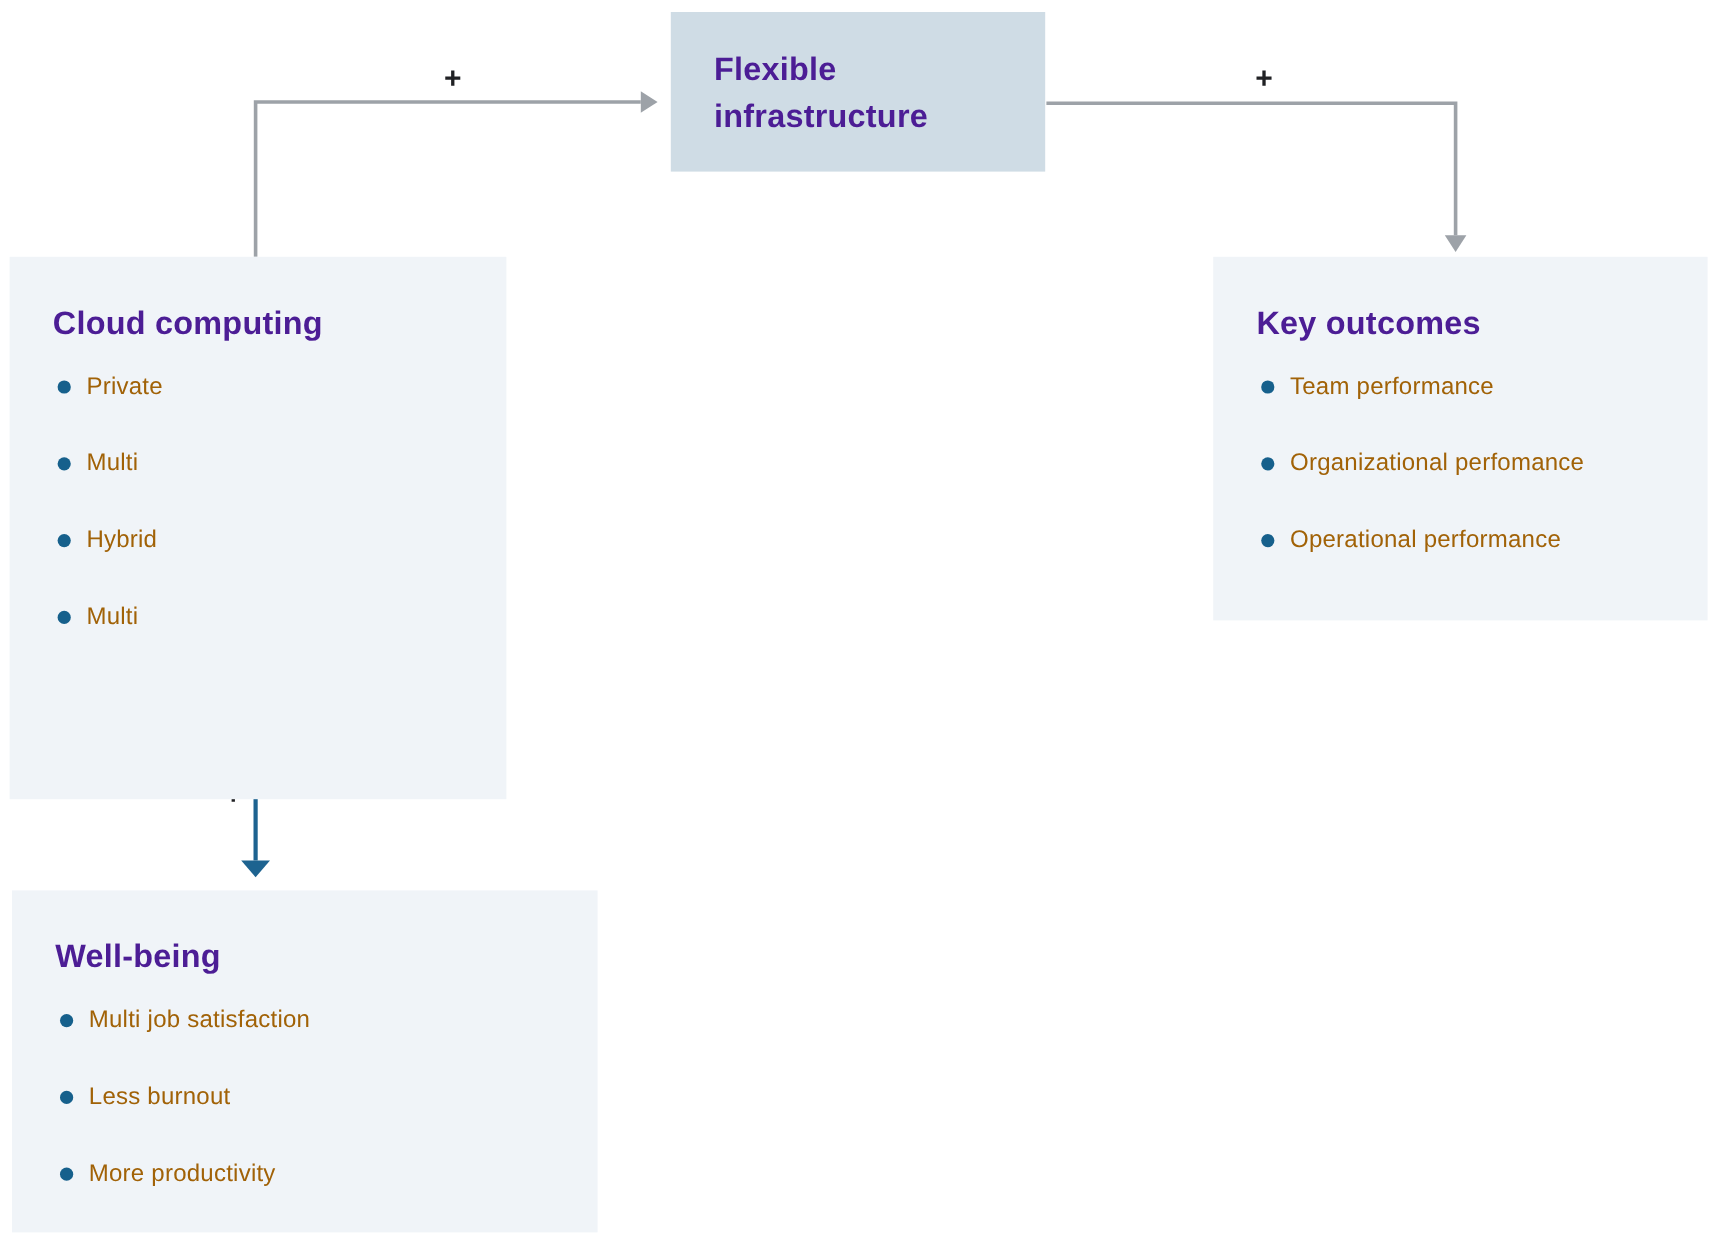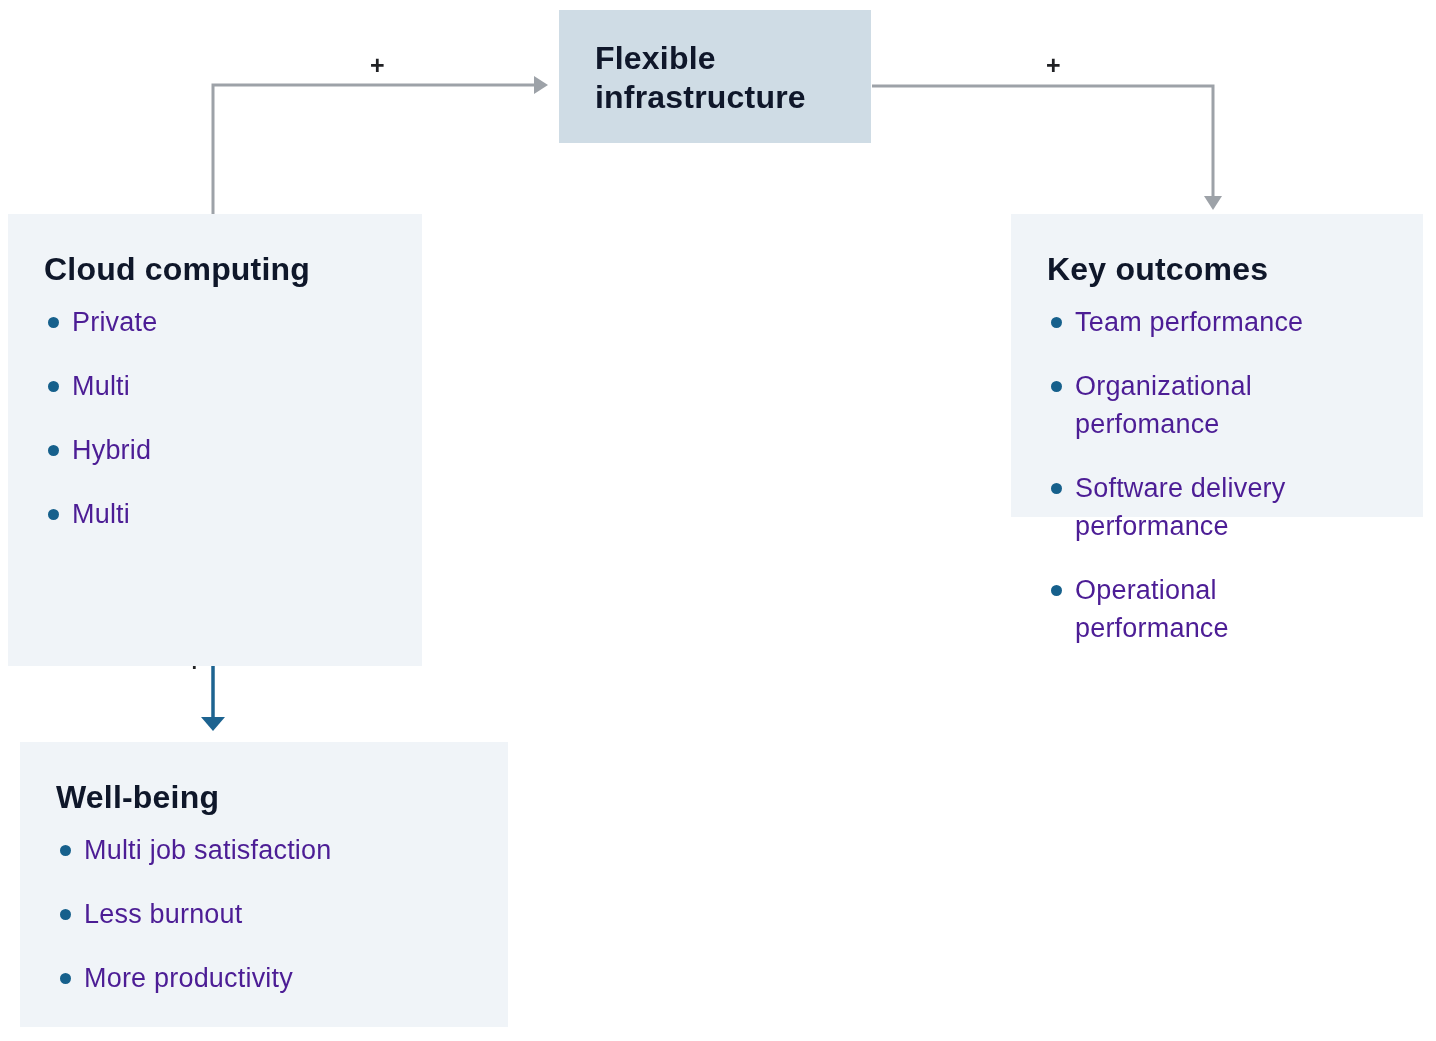--- a/index.html
+++ b/index.html
@@ -27,40 +27,40 @@
     position: absolute;
     box-sizing: border-box;
     background: #f0f4f8;
   }
   .node-highlight {
     background: #cfdce5;
   }
   .node h2 {
     margin: 0;
     padding: 36px 20px 0 36px;
-    font-size: 32px;
+    font-size: 27px;
     line-height: 39px;
     font-weight: 700;
-    color: #0f172a;
+    color: #4c1d95;
     letter-spacing: 0.2px;
   }
   #node-flexible h2 {
     padding-top: 29px;
     width: 210px;
   }
   .node ul {
     list-style: none;
     margin: 14px 0 0 0;
     padding: 0 30px 0 64px;
   }
   .node li {
     position: relative;
-    font-size: 27px;
+    font-size: 20px;
     line-height: 38px;
-    color: #4c1d95;
+    color: #a16207;
     margin-bottom: 26px;
     max-width: 295px;
     letter-spacing: 0.2px;
   }
   .dot {
     position: absolute;
     left: -24px;
     top: 14px;
     width: 11px;
     height: 11px;
@@ -74,21 +74,21 @@
     font-weight: 700;
     color: #202124;
   }
   #plus-a { left: 370px; top: 52px; }
   #plus-b { left: 1046px; top: 52px; }
   #plus-c { left: 187px; top: 649px; }
 
   #node-flexible { left: 559px; top: 10px;  width: 312px; height: 133px; }
   #node-cloud    { left: 8px;   top: 214px; width: 414px; height: 452px; }
   #node-outcomes { left: 1011px;top: 214px; width: 412px; height: 303px; }
-  #node-wellbeing{ left: 20px;  top: 742px; width: 488px; height: 285px; }
+  #node-wellbeing{ left: 10px;  top: 742px; width: 488px; height: 285px; }
 </style>
 </head>
 <body>
 
 <div class="canvas">
 
   <svg class="edges-svg" viewBox="0 0 1436 1041">
     <g>
       <polyline points="213,214 213,85 534,85" fill="none" stroke-width="3" stroke="#9da2a8"></polyline>
       <polygon points="534,76 534,94 548,85" fill="#9da2a8"></polygon>
@@ -139,24 +139,20 @@
       <li>
         <span class="dot"></span>
         <span>Team performance</span>
       </li>
       <li>
         <span class="dot"></span>
         <span>Organizational perfomance</span>
       </li>
       <li>
         <span class="dot"></span>
-        <span>Software delivery performance</span>
-      </li>
-      <li>
-        <span class="dot"></span>
         <span>Operational performance</span>
       </li>
     </ul>
   </section>
 
   <section class="node" id="node-wellbeing">
     <h2>Well-being</h2>
     <ul>
       <li>
         <span class="dot"></span>

